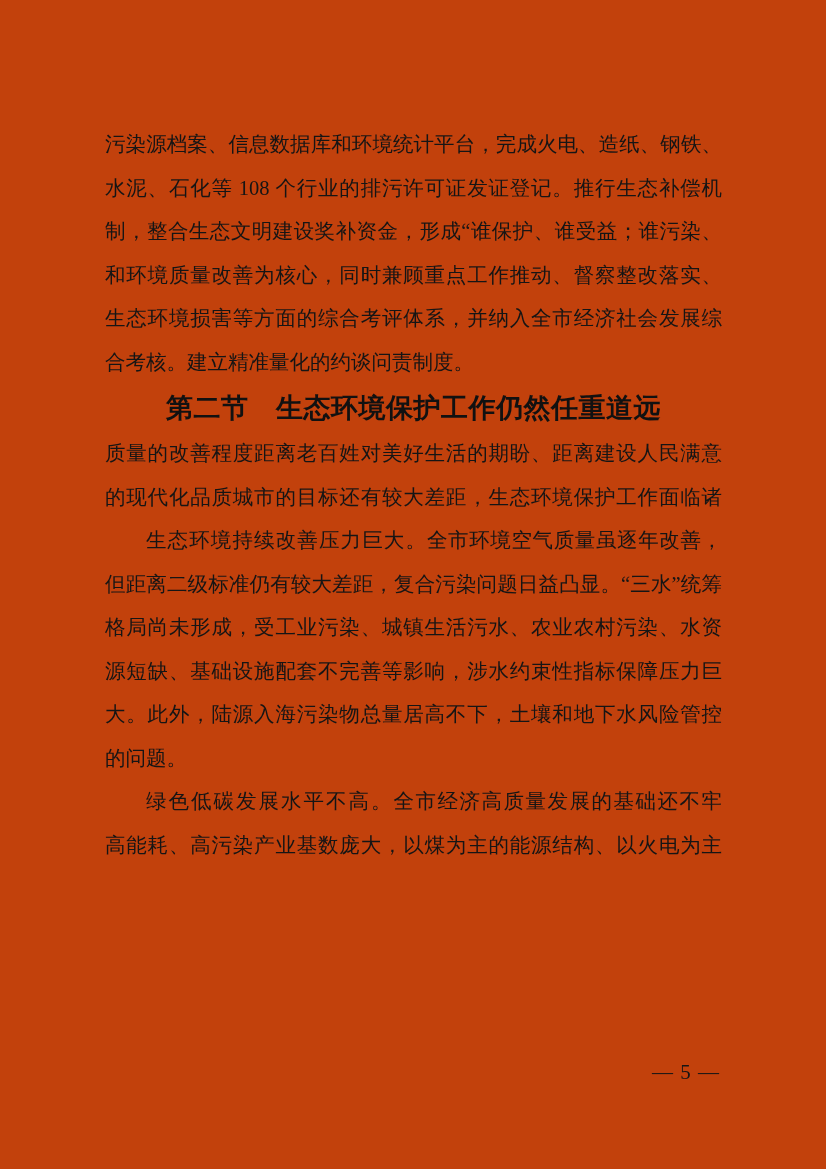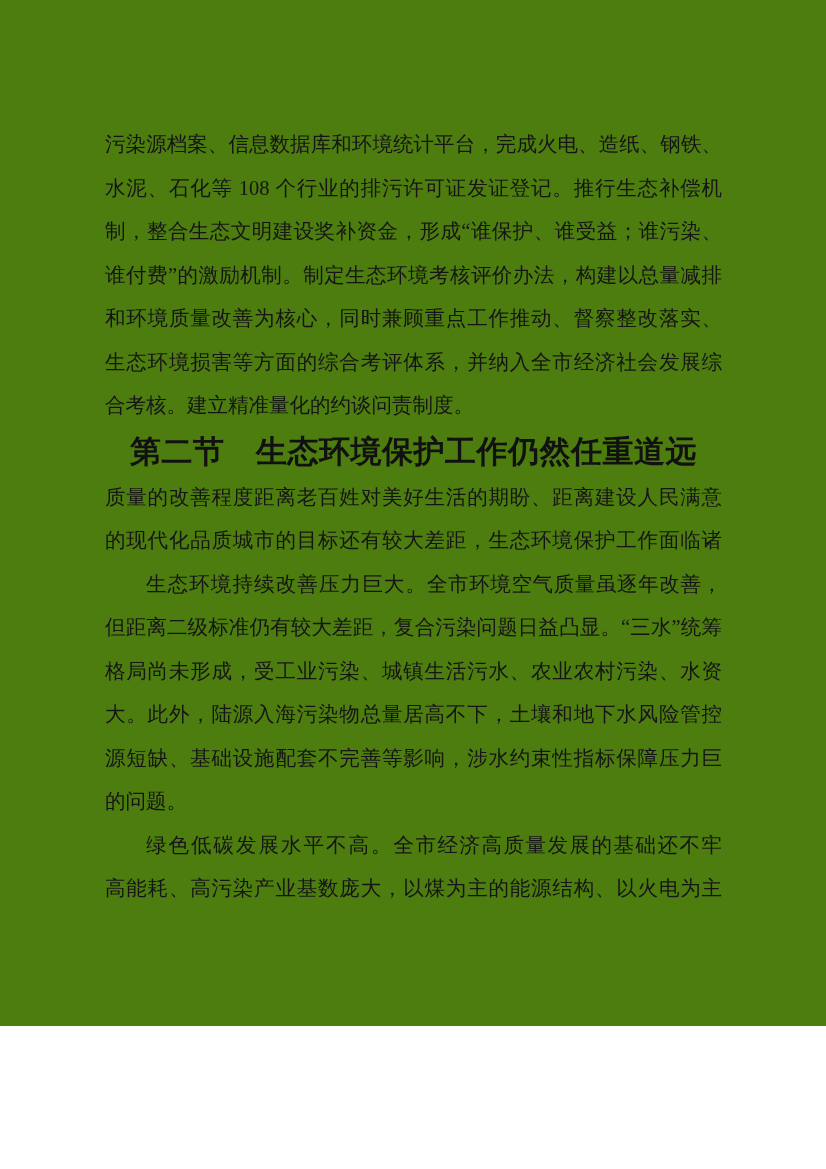--- a/index.html
+++ b/index.html
@@ -3,22 +3,22 @@
 <meta charset="utf-8">
 <style>
   html, body {
     margin: 0;
     padding: 0;
     background: #ffffff;
   }
   .page {
     position: relative;
     width: 826px;
-    height: 1026px;
-    background: #4d7c0f;
+    height: 1169px;
+    background: #c2410c;
     color: #151515;
     font-family: "Liberation Serif", "DejaVu Serif", serif;
     overflow: hidden;
   }
   .content {
     position: absolute;
     left: 105px;
     top: 0;
     width: 617px;
     padding-top: 123px;
@@ -42,21 +42,21 @@
   .line.ind {
     text-indent: 41px;
   }
   .lead {
     
     letter-spacing: 0.5px;
   }
   .heading {
     font-family: "Liberation Sans", "DejaVu Sans", sans-serif;
     font-weight: bold;
-    font-size: 31px;
+    font-size: 27px;
     line-height: 44px;
     height: 44px;
     margin: 2px 0 2px 0;
     text-align: right;
     text-align-last: center;
     letter-spacing: 0.5px;
     color: #111111;
   }
   .footer {
     position: absolute;
@@ -72,39 +72,38 @@
 </head>
 <body>
 
 <div class="page">
   <div class="content">
 
     <section class="para">
       <div class="line j">污染源档案、信息数据库和环境统计平台，完成火电、造纸、钢铁、</div>
       <div class="line j">水泥、石化等 108 个行业的排污许可证发证登记。推行生态补偿机</div>
       <div class="line j">制，整合生态文明建设奖补资金，形成“谁保护、谁受益；谁污染、</div>
-      <div class="line j">谁付费”的激励机制。制定生态环境考核评价办法，构建以总量减排</div>
       <div class="line j">和环境质量改善为核心，同时兼顾重点工作推动、督察整改落实、</div>
       <div class="line j">生态环境损害等方面的综合考评体系，并纳入全市经济社会发展综</div>
       <div class="line last">合考核。建立精准量化的约谈问责制度。</div>
     </section>
 
     <h2 class="heading">第二节　生态环境保护工作仍然任重道远</h2>
 
     <section class="para">
       <div class="line j">质量的改善程度距离老百姓对美好生活的期盼、距离建设人民满意</div>
       <div class="line j">的现代化品质城市的目标还有较大差距，生态环境保护工作面临诸</div>
     </section>
 
     <section class="para">
       <div class="line j ind"><span class="lead">生态环境持续改善压力巨大。</span><span>全市环境空气质量虽逐年改善，</span></div>
       <div class="line j">但距离二级标准仍有较大差距，复合污染问题日益凸显。“三水”统筹</div>
       <div class="line j">格局尚未形成，受工业污染、城镇生活污水、农业农村污染、水资</div>
+      <div class="line j">源短缺、基础设施配套不完善等影响，涉水约束性指标保障压力巨</div>
       <div class="line j">大。此外，陆源入海污染物总量居高不下，土壤和地下水风险管控</div>
-      <div class="line j">源短缺、基础设施配套不完善等影响，涉水约束性指标保障压力巨</div>
       <div class="line last">的问题。</div>
     </section>
 
     <section class="para">
       <div class="line j ind"><span class="lead">绿色低碳发展水平不高。</span><span>全市经济高质量发展的基础还不牢固，</span></div>
       <div class="line j">高能耗、高污染产业基数庞大，以煤为主的能源结构、以火电为主</div>
     </section>
 
   </div>
 

